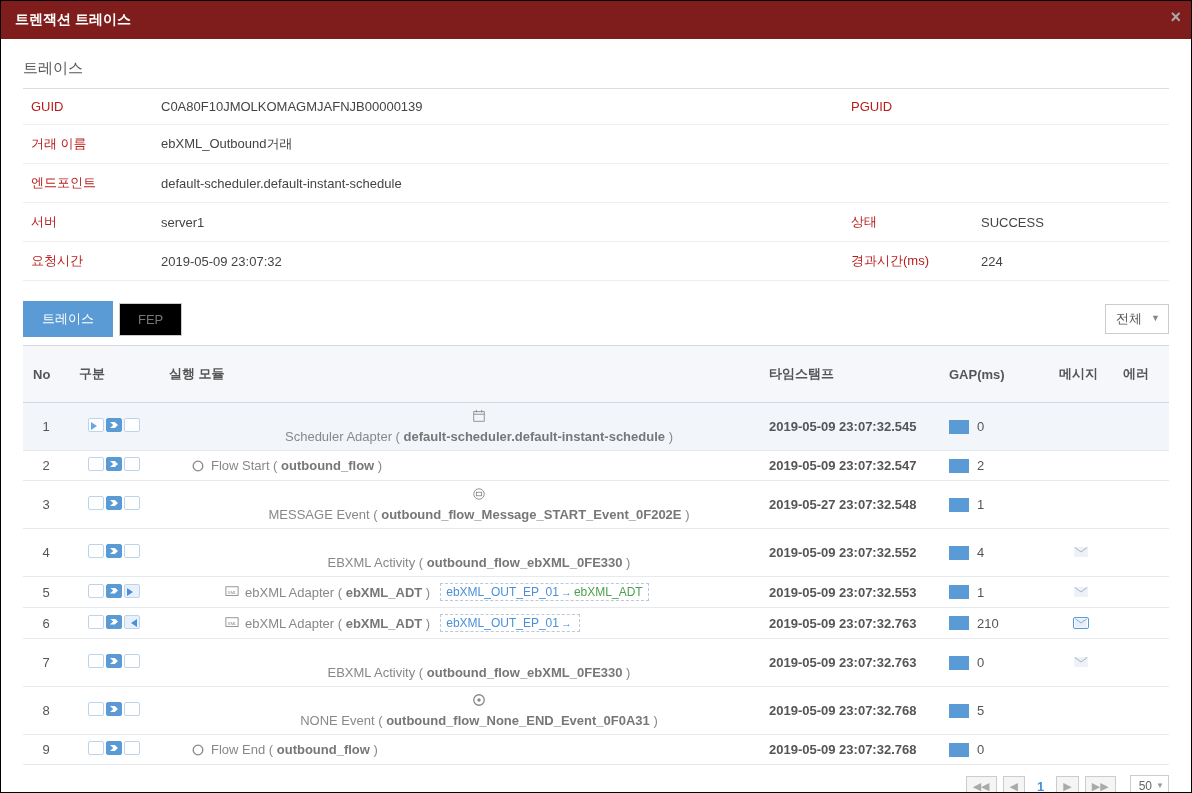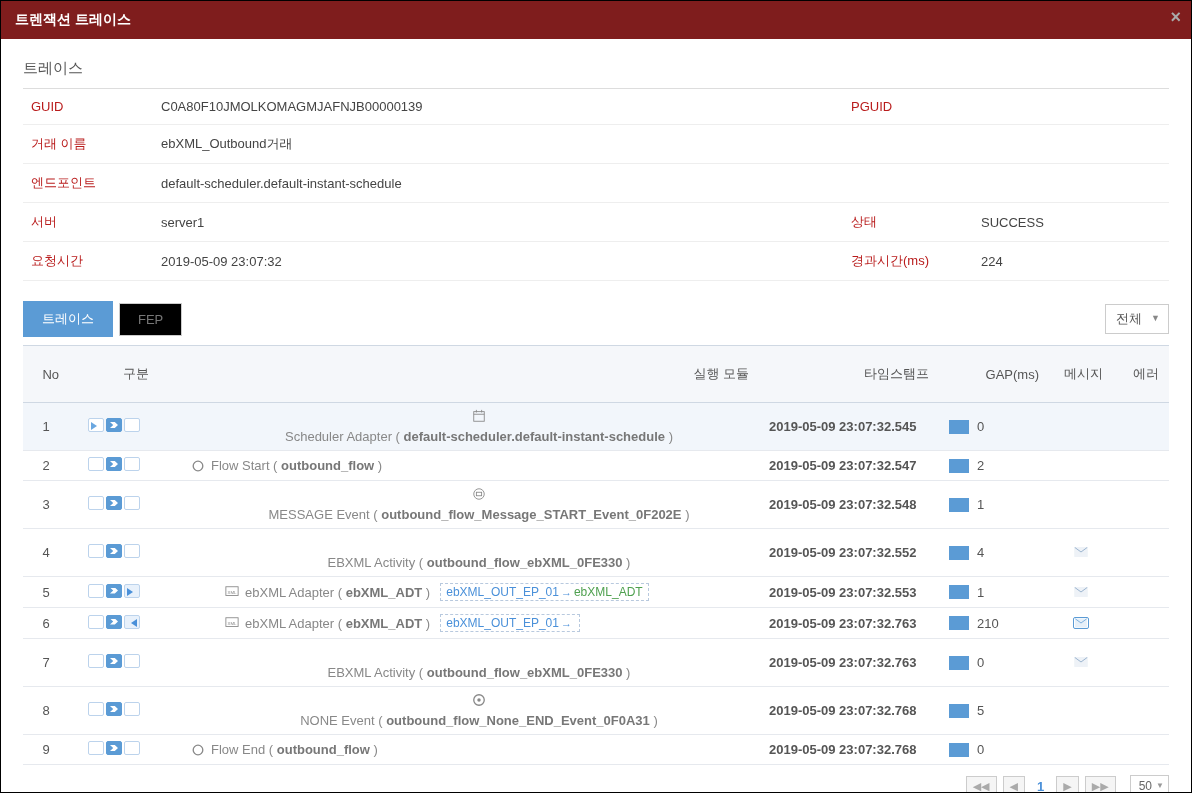--- a/index.html
+++ b/index.html
@@ -15,21 +15,21 @@
 .info-table .val { color: #444; }
 
 .tabs-row { display: flex; align-items: center; margin-bottom: 0; }
 .tab { border: 1px solid #ccc; padding: 8px 18px; font-size: 13px; color: #777; cursor: pointer; background: #000000; }
 .tab.active { background: #5b9bd5; color: #fff; border-color: #5b9bd5; }
 .tab + .tab { margin-left: 6px; }
 .filter-select { margin-left: auto; border: 1px solid #ccc; padding: 5px 26px 5px 10px; font-size: 13px; color: #555; position: relative; cursor: pointer; }
 .filter-select::after { content: "▼"; font-size: 9px; color: #888; position: absolute; right: 8px; top: 8px; }
 
 .trace-table { width: 100%; border-collapse: collapse; margin-top: 8px; }
-.trace-table th { background: #f5f7fa; border-top: 1px solid #cfd8e3; border-bottom: 1px solid #cfd8e3; padding: 19px 10px; text-align: right; font-weight: normal; color: #555; font-size: 13px; }
+.trace-table th { background: #f5f7fa; border-top: 1px solid #cfd8e3; border-bottom: 1px solid #cfd8e3; padding: 19px 10px; text-align: left; font-weight: bold; color: #555; font-size: 13px; }
 .trace-table td { border-bottom: 1px solid #e6e9ee; padding: 6px 10px; font-size: 13px; color: #555; vertical-align: middle; }
 .trace-table tr.hl td { background: #f2f6fb; }
 .trace-table tbody tr { border-top: 1px solid transparent; }
 .trace-table tbody tr.sep { border-top: 1.5px solid #6aa7e0; }
 
 .col-no { width: 46px; text-align: center; }
 .col-gubun { width: 90px; text-align: center; }
 .col-ts { width: 180px; font-weight: bold; }
 .col-gap { width: 110px; }
 .col-msg { width: 64px; text-align: center; }
@@ -202,21 +202,21 @@
               <div class="module-cell indent2">
                 <span class="mod-icon">
                   <svg viewBox="0 0 16 16">
                     <circle cx="8" cy="8" r="6" fill="none" stroke="#888"></circle>
                     <rect x="5" y="6" width="6" height="4" fill="none" stroke="#888"></rect>
                   </svg>
                 </span>
                 <span class="mod-text">MESSAGE Event ( <span class="bold">outbound_flow_Message_START_Event_0F202E</span> )</span>
               </div>
             </td>
-            <td class="col-ts">2019-05-09 23:07:32.548</td>
+            <td class="col-ts">2019-05-27 23:07:32.548</td>
             <td class="col-gap">
               <div class="gap-cell">
                 <span class="gap-bar"></span>
                 <span>1</span>
               </div>
             </td>
             <td class="col-msg"></td>
             <td class="col-err"></td>
           </tr>
           <tr>

